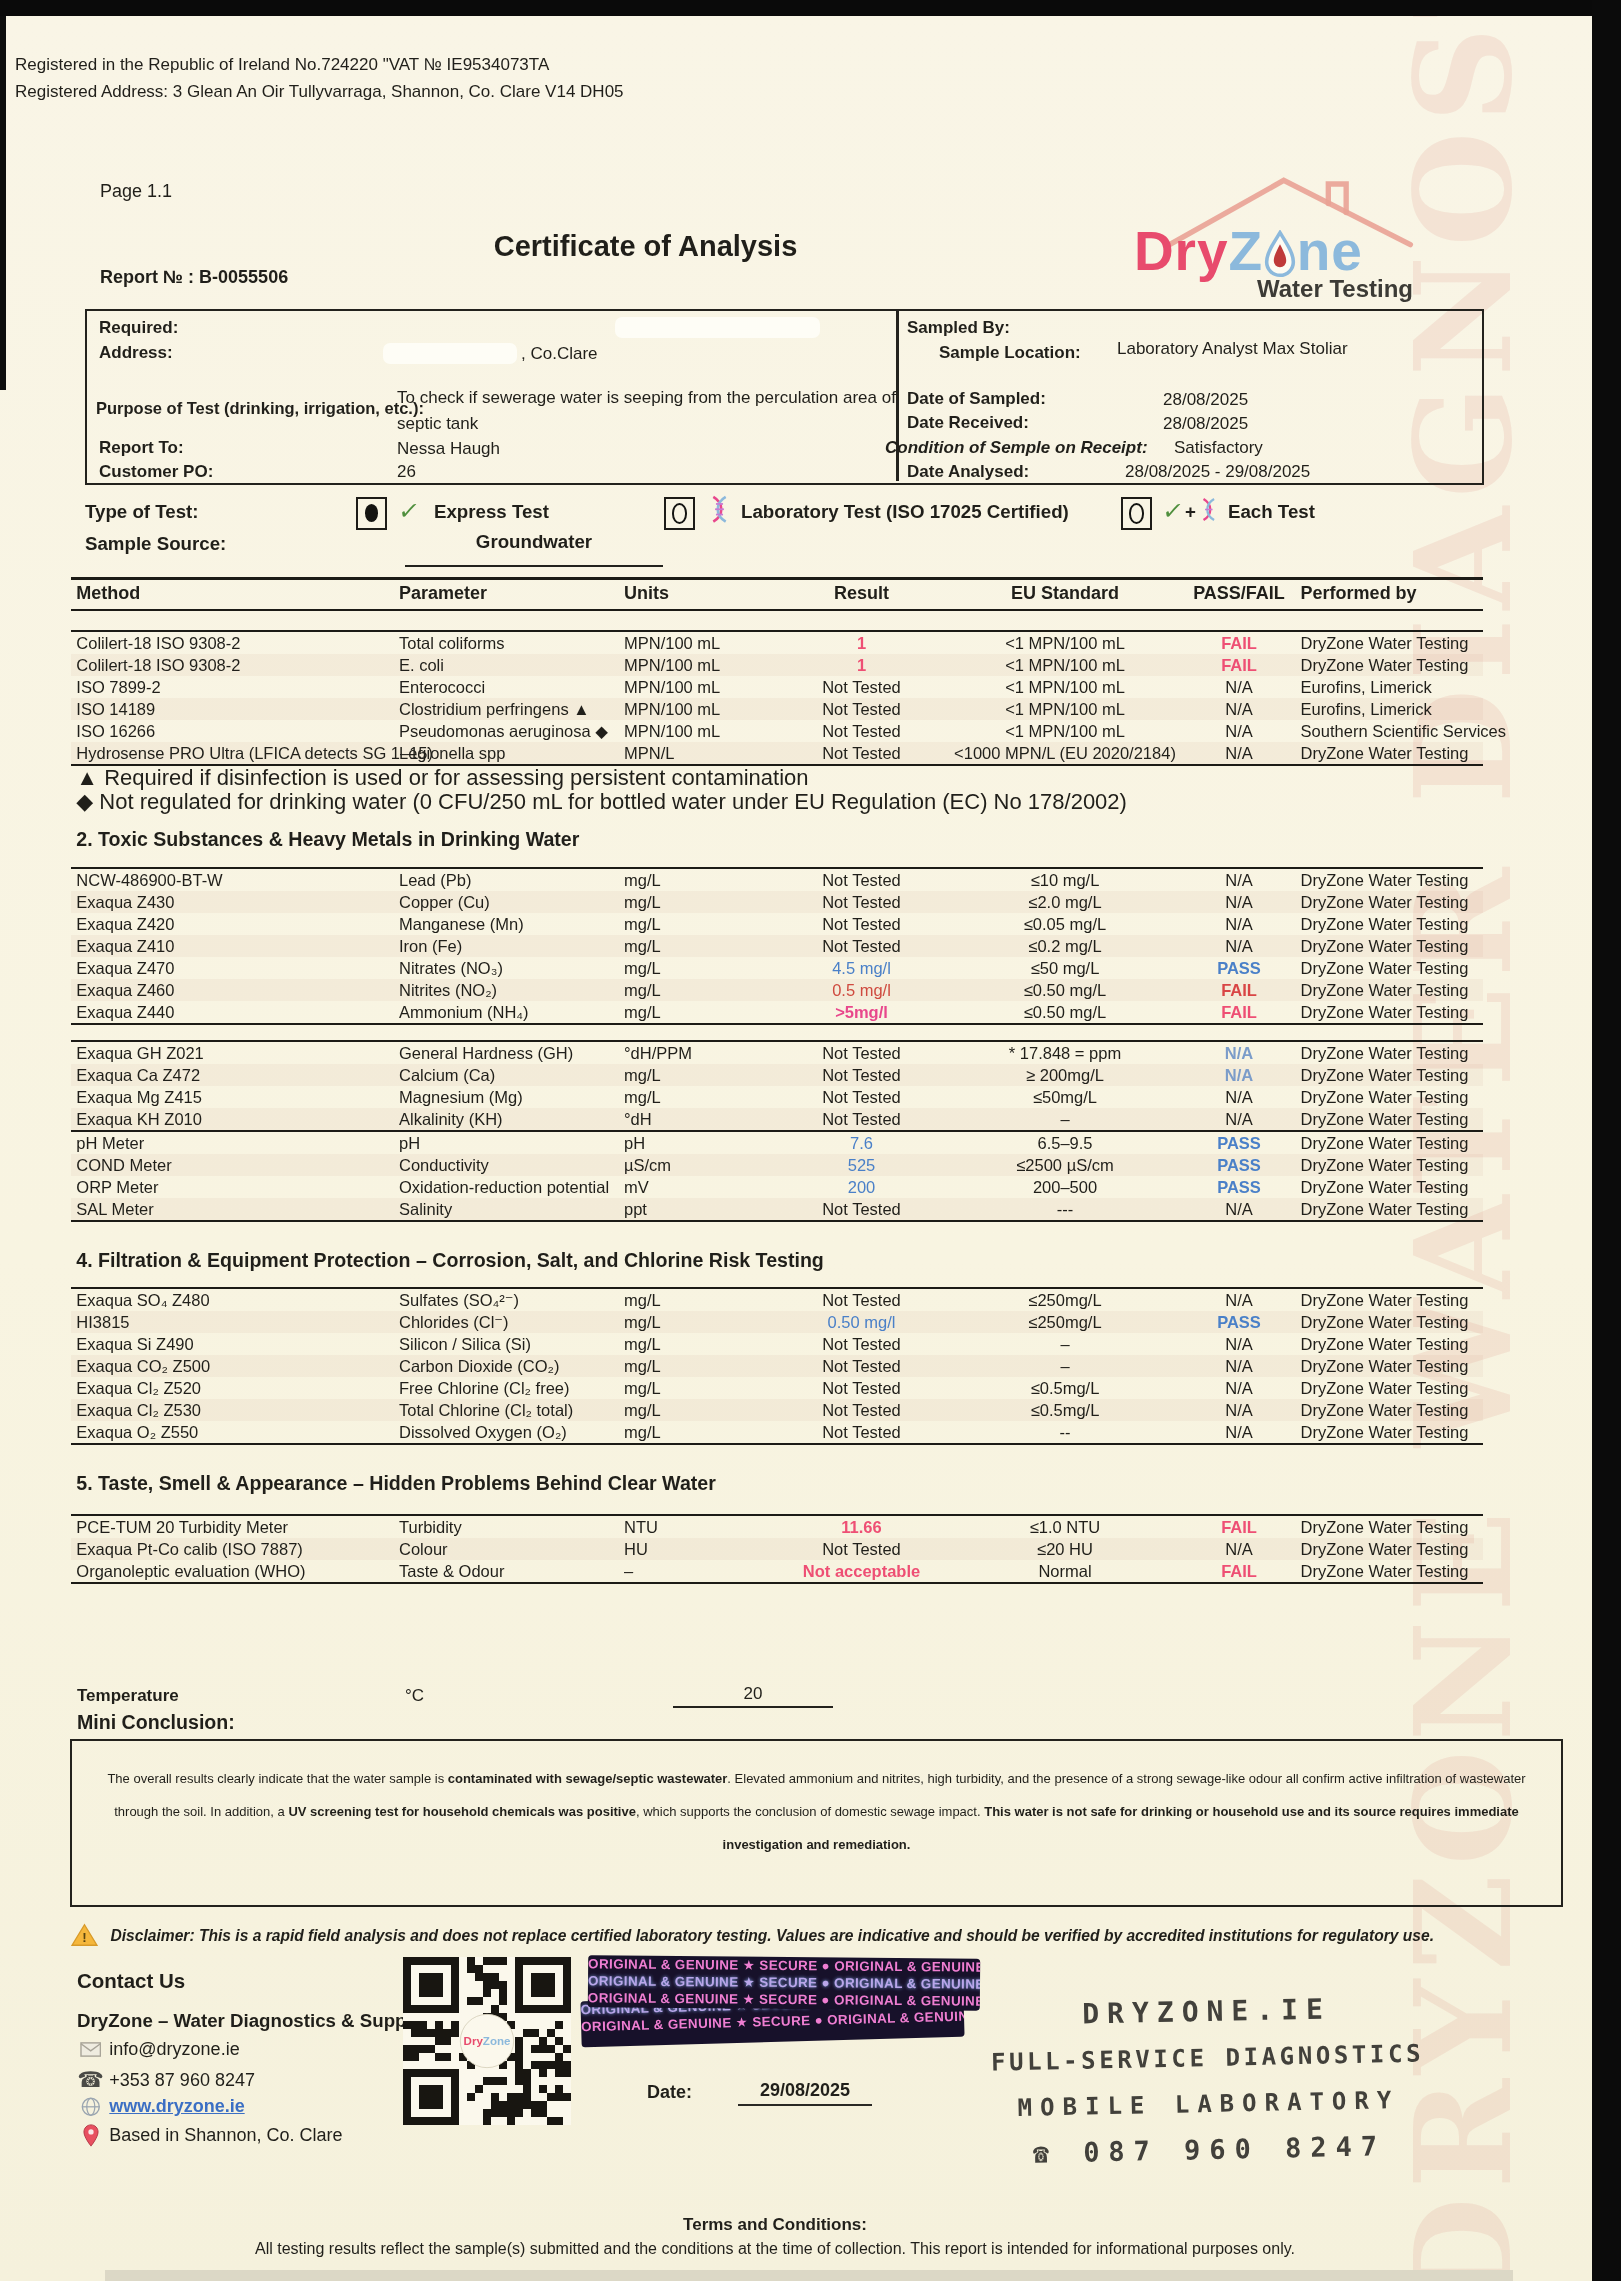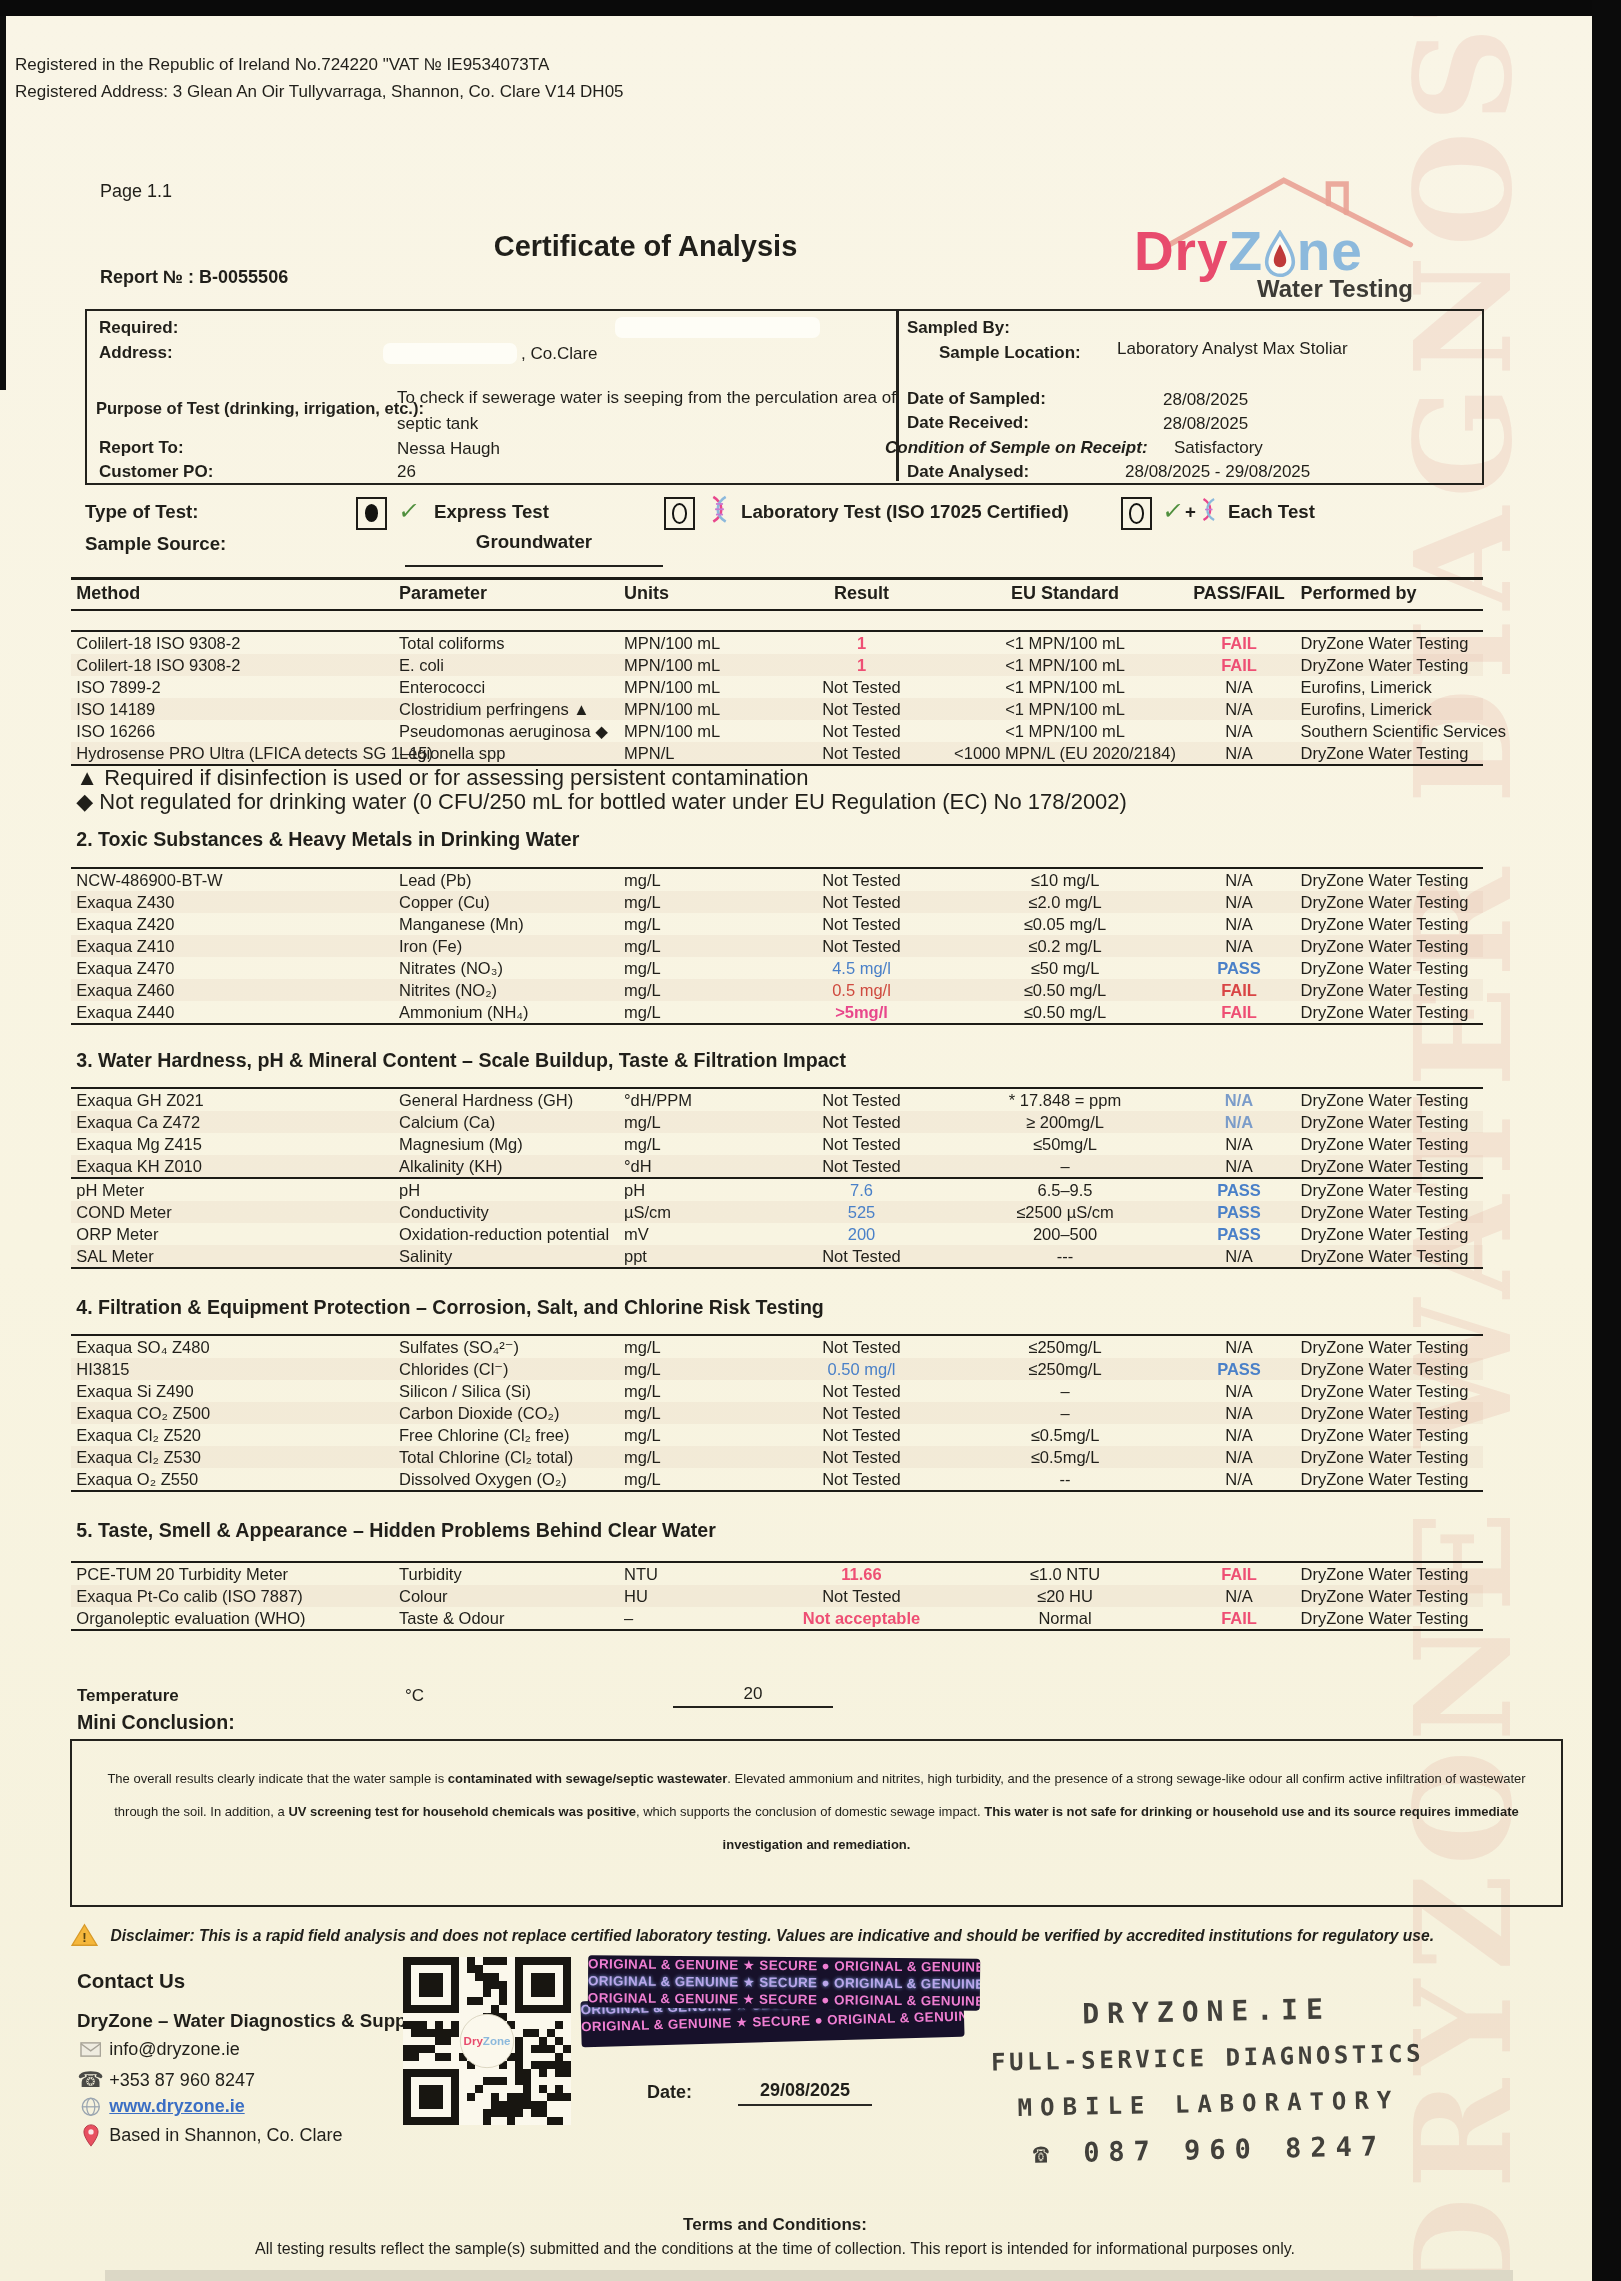--- a/index.html
+++ b/index.html
@@ -317,21 +317,20 @@
         <div class="tr">
           <div class="c1">Exaqua Z440</div>
           <div class="c2">Ammonium (NH₄)</div>
           <div class="c3">mg/L</div>
           <div class="c4 v-pink">&gt;5mg/l</div>
           <div class="c5">≤0.50 mg/L</div>
           <div class="c6 pf-fail">FAIL</div>
           <div class="c7">DryZone Water Testing</div>
         </div>
       </div>
-      <div class="sectitle" style="margin-top: 24px;">3. Water Hardness, pH &amp; Mineral Content – Scale Buildup, Taste &amp; Filtration Impact</div>
       <div class="rows" style="margin-top: 14.3px;">
         <div class="tr">
           <div class="c1">Exaqua GH Z021</div>
           <div class="c2">General Hardness (GH)</div>
           <div class="c3">°dH/PPM</div>
           <div class="c4">Not Tested</div>
           <div class="c5">* 17.848 = ppm</div>
           <div class="c6 pf-nablue">N/A</div>
           <div class="c7">DryZone Water Testing</div>
         </div>

